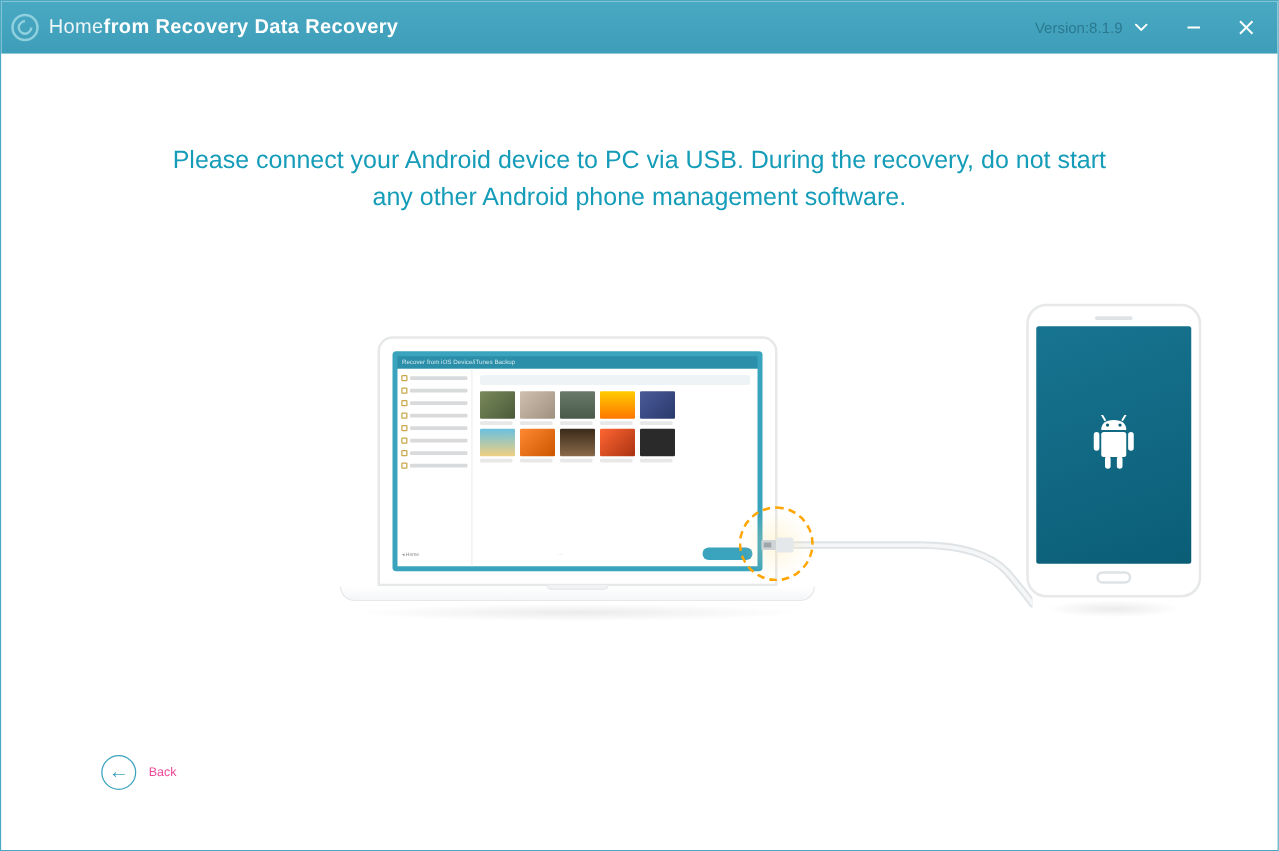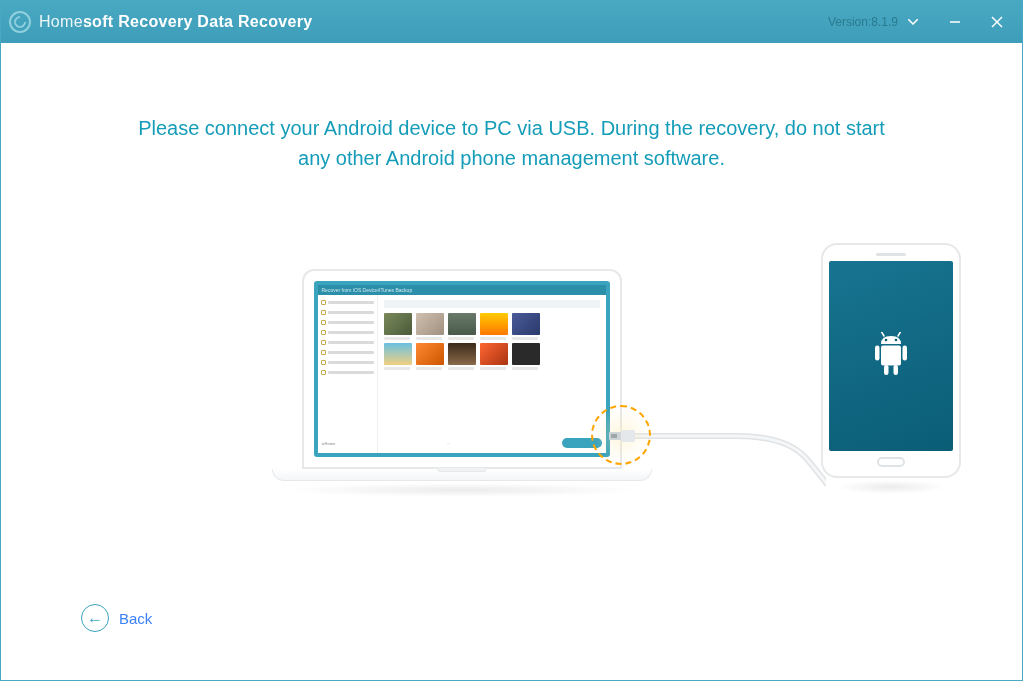--- a/index.html
+++ b/index.html
@@ -329,33 +329,33 @@
       border-radius: 50%;
       display: flex;
       align-items: center;
       justify-content: center;
     }
     .back-arrow {
       color: #3aa3bd;
       font-size: 16px;
     }
     .back-label {
-      color: #3b82f6;
-      font-size: 15px;
+      color: #ec4899;
+      font-size: 10px;
     }
   </style>
 </head>
 <body>
 
 <div class="titlebar">
   <div class="app-logo">
     <div class="app-logo-inner"></div>
   </div>
   <div class="app-title">
-    <span class="brand-light">Home</span><span class="brand-bold">soft</span><span class="brand-bold"> Recovery Data Recovery</span>
+    <span class="brand-light">Home</span><span class="brand-bold">from</span><span class="brand-bold"> Recovery Data Recovery</span>
   </div>
   <div class="version">Version:8.1.9</div>
   <div class="window-controls">
     <div class="win-btn">
       <svg width="10" height="6" viewBox="0 0 10 6">
           <path d="M0 0 L5 5 L10 0" stroke="#ffffff" stroke-width="1.5" fill="none"></path>
         </svg>
     </div>
     <div class="win-btn">
       <svg width="12" height="12" viewBox="0 0 12 12">

